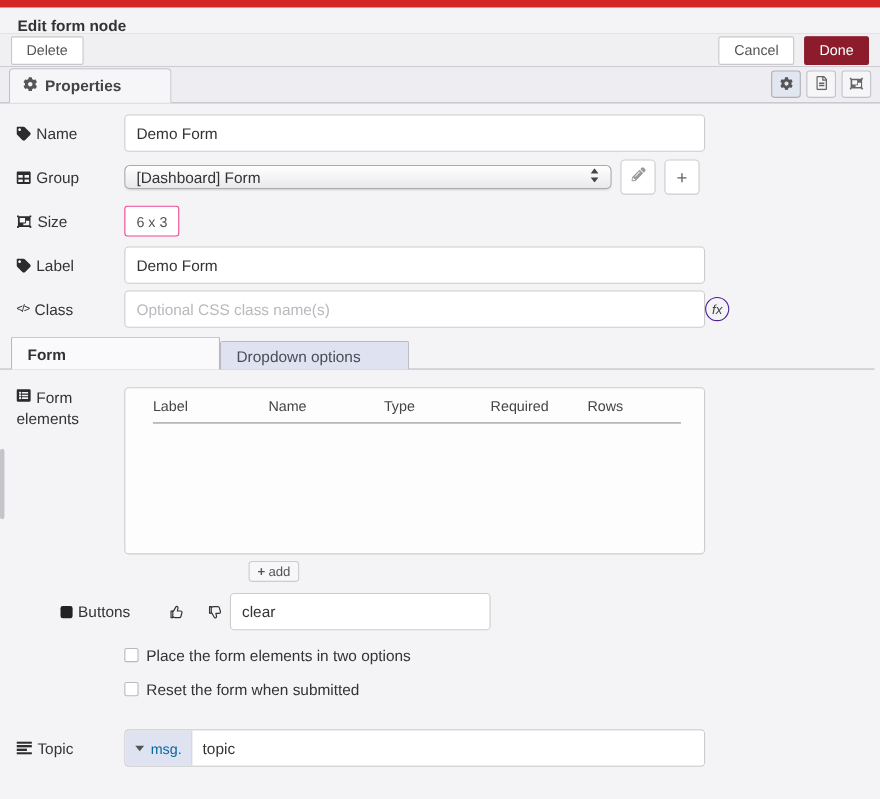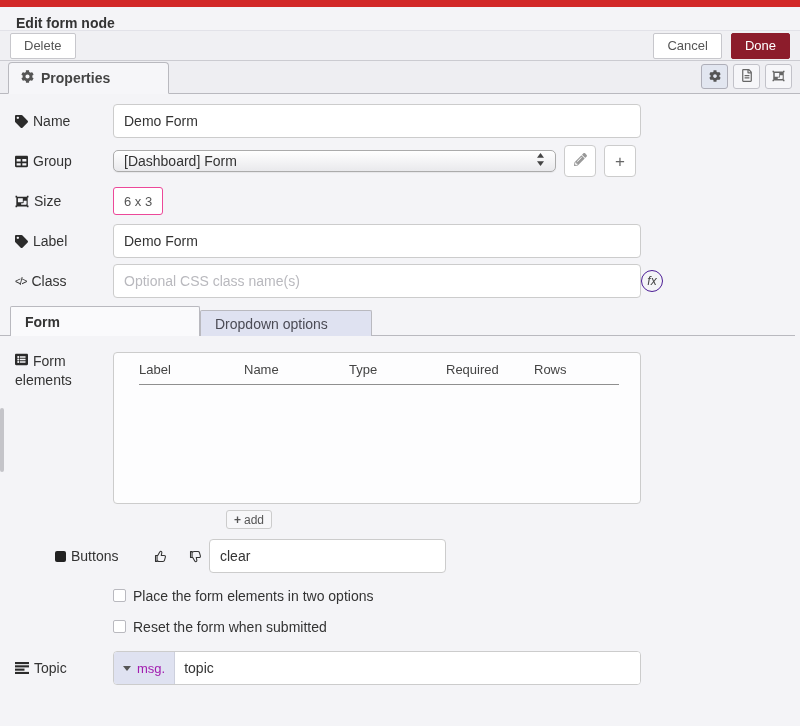--- a/index.html
+++ b/index.html
@@ -30,21 +30,21 @@
   .btn.primary { background:#8c1c2b; border-color:#8c1c2b; color:#fff; }
   .toolbar .spacer { flex:1; }
   .toolbar .btn + .btn { margin-left:9px; }
 
   
   .tabbar {
     height:33px; background:#eeeef2; border-bottom:1px solid #b9b9bf;
     display:flex; align-items:flex-end; padding:0 8px; position:relative;
   }
   .main-tab {
-    width:161px; height:32px; margin-bottom:-1px;
+    width:148px; height:32px; margin-bottom:-1px;
     background:#f6f6f9; border:1px solid #b9b9bf; border-bottom:1px solid #f6f6f9;
     border-radius:4px 4px 0 0; display:flex; align-items:center; gap:7px;
     padding-left:12px; font-weight:bold; color:#444; cursor:pointer;
   }
   .tabbar .spacer { flex:1; }
   .mini-btn {
     width:27px; height:25px; margin:0 0 4px 5px;
     border:1px solid #c2c2c9; border-radius:3px; background:#f6f6f9;
     display:flex; align-items:center; justify-content:center; color:#555; cursor:pointer;
   }
@@ -129,28 +129,28 @@
 
   
   .opt-row { display:flex; align-items:center; gap:7px; padding-left:113px; margin-top:14px; height:17px; }
   .cbx {
     appearance:none; -webkit-appearance:none; width:13px; height:13px; margin:0;
     border:1px solid #b9b9bf; border-radius:2px; background:#fff; cursor:pointer;
   }
   .opt-row label { color:#333; cursor:pointer; }
 
   
-  .topic-row { display:flex; align-items:center; padding-left:15px; margin-top:16px; }
+  .topic-row { display:flex; align-items:center; padding-left:15px; margin-top:28px; }
   .typed-input {
     display:flex; width:528px; height:34px; background:#fff;
     border:1px solid #ccc; border-radius:4px; overflow:hidden;
   }
   .typed-prefix {
     display:flex; align-items:center; gap:6px; padding:0 9px;
-    background:#dfe2f1; border-right:1px solid #cdd0dd; color:#a21caf; font-size:13px; cursor:pointer;
+    background:#dfe2f1; border-right:1px solid #cdd0dd; color:#0369a1; font-size:13px; cursor:pointer;
   }
   .caret-down {
     width:0; height:0; border-left:4px solid transparent; border-right:4px solid transparent;
     border-top:5px solid #555;
   }
   .typed-input input {
     flex:1; border:none; outline:none; padding:0 9px; font-size:14px; color:#333;
     font-family:inherit; background:#fff;
   }
 

